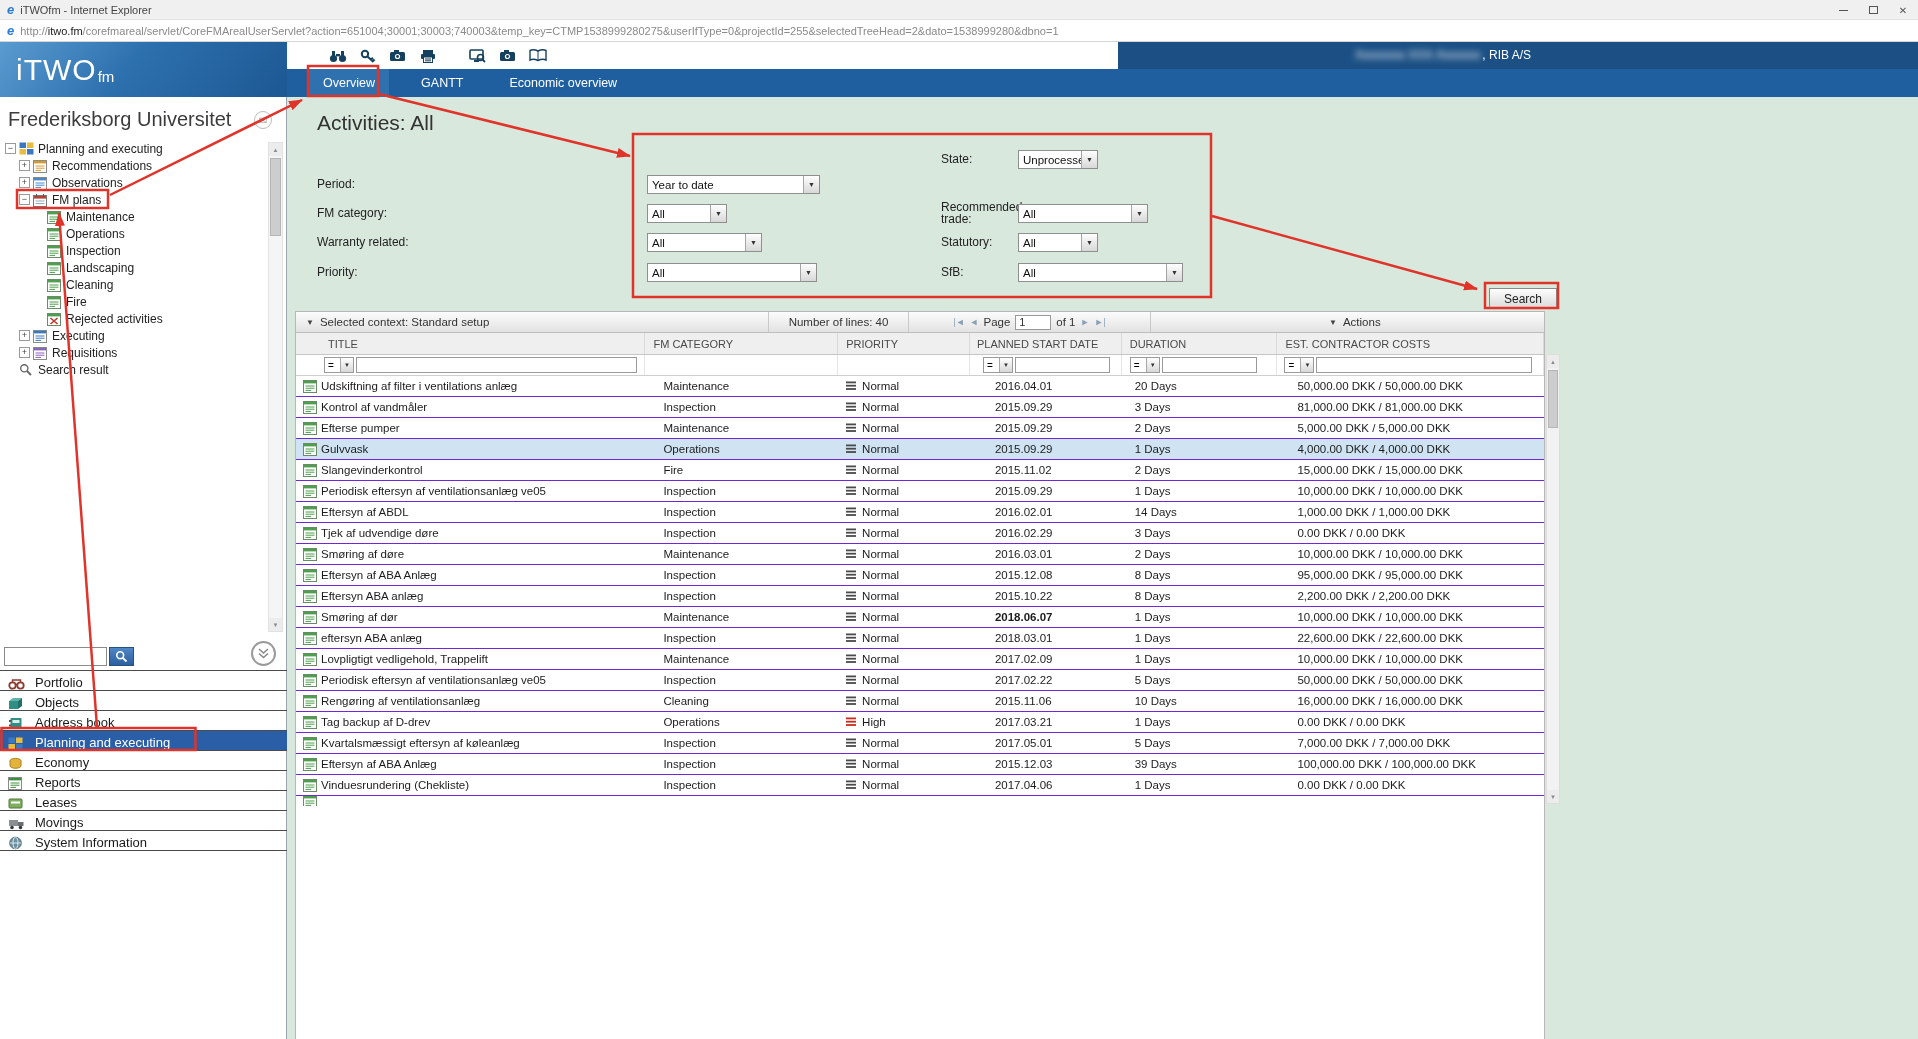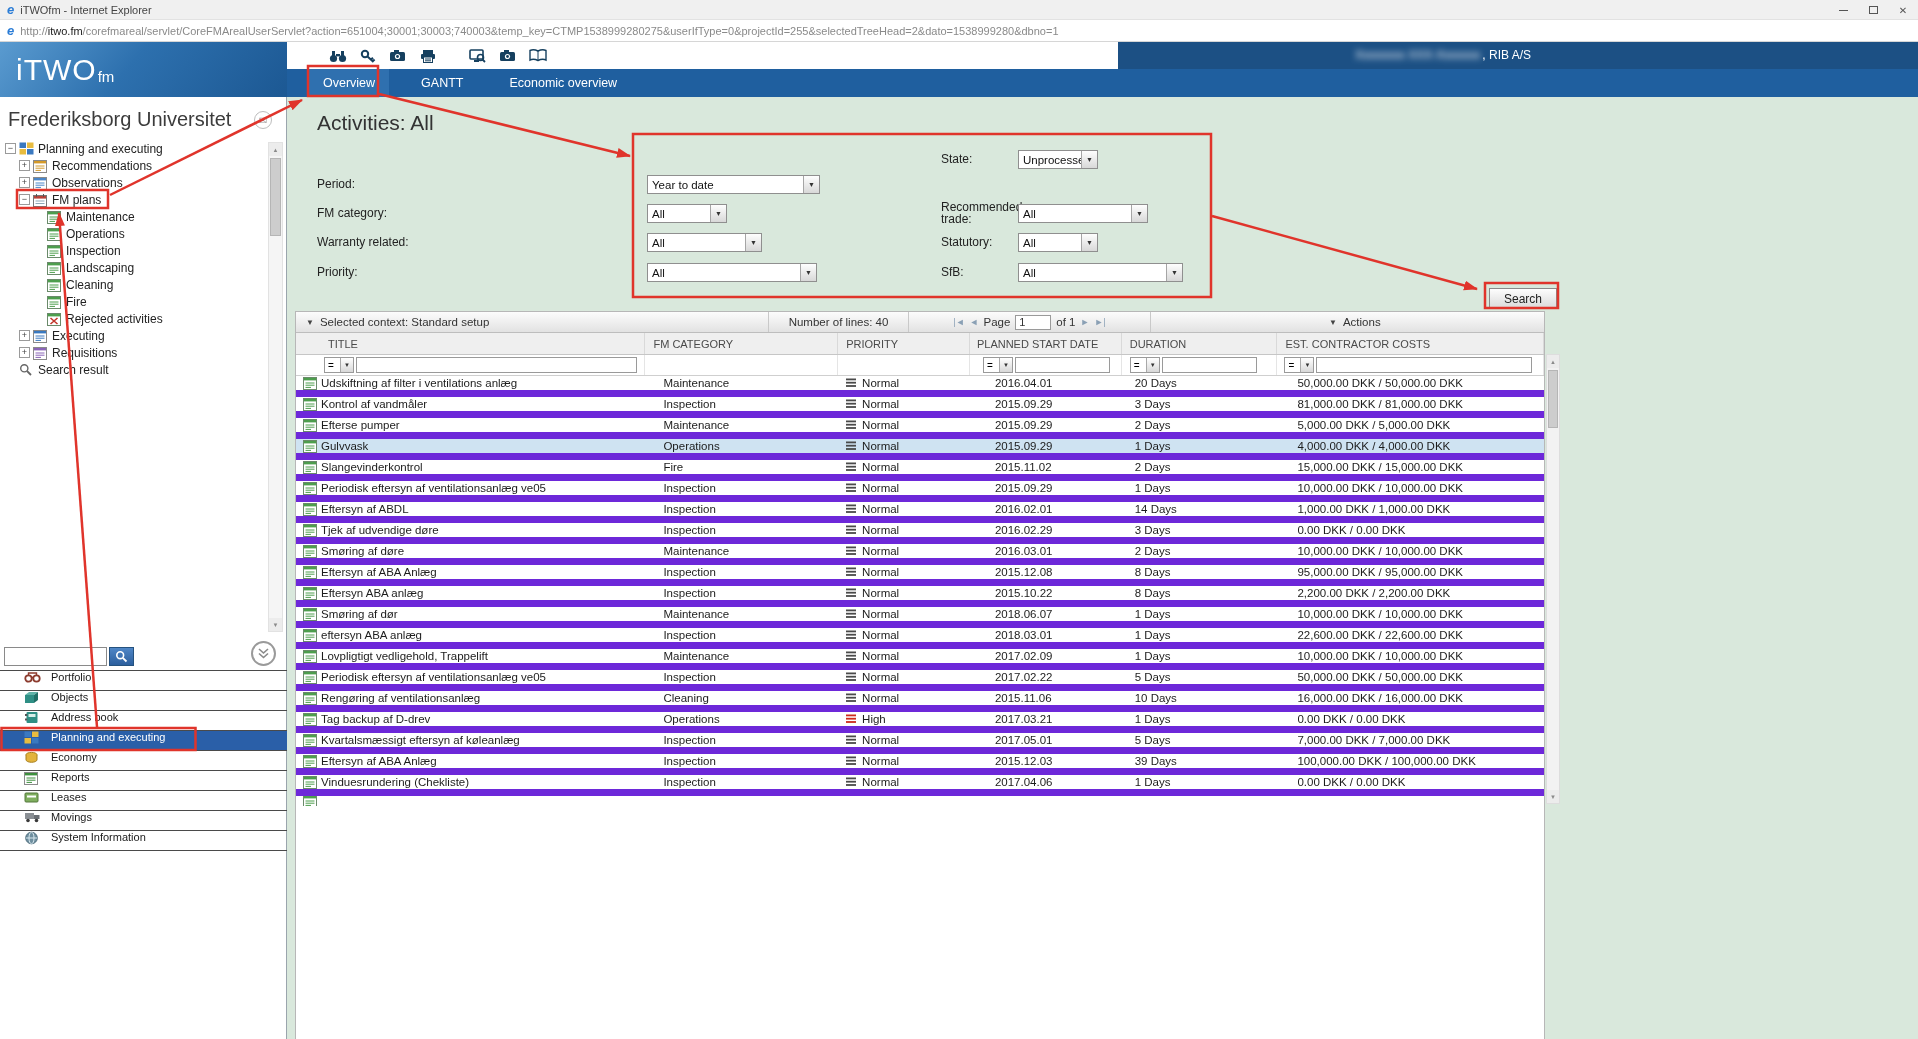--- a/index.html
+++ b/index.html
@@ -42,21 +42,21 @@
   .texp.none{border:none;background:transparent}
   .ticon{width:15px;margin-right:4px;flex:none;display:flex}
   #treescroll{position:absolute;right:3px;top:45px;width:15px;height:490px;background:#f5f5f5;border:1px solid #e2e2e2}
   .sarrow{height:13px;display:flex;align-items:center;justify-content:center;font-size:6px;color:#8a8a8a;background:#ececec}
   .sarrow.down{position:absolute;bottom:0;left:0;right:0}
   .sthumb{position:absolute;left:1px;right:1px;top:15px;height:78px;background:#cdcdcd;border:1px solid #b5b5b5}
   #sb-search{position:absolute;left:4px;top:550px;width:103px;height:19px;border:1px solid #8a8a8a;background:#fff;font-size:11px;display:flex;align-items:center;padding-left:3px}
   #sb-search-btn{position:absolute;left:109px;top:550px;width:25px;height:19px;background:linear-gradient(#4f86c6,#2c5f9e);border:1px solid #25527f;display:flex;align-items:center;justify-content:center}
   #collapse-btn{position:absolute;left:251px;top:544px;width:25px;height:25px;border:2px solid #9a9a9a;border-radius:50%;display:flex;align-items:center;justify-content:center;background:#fff}
   #menu{position:absolute;left:0;top:573px;width:287px;border-top:1px solid #4a4a4a}
-  .mrow{height:20px;display:flex;align-items:flex-start;border-bottom:1px solid #4a4a4a;font-size:11px;color:#1a1a1a;padding-left:24px;gap:10px;cursor:default;white-space:nowrap}
+  .mrow{height:20px;display:flex;align-items:flex-end;border-bottom:1px solid #4a4a4a;font-size:13px;color:#1a1a1a;padding-left:8px;gap:10px;cursor:default;white-space:nowrap}
   .mrow.selected{background:#2a5fa8;color:#fff}
   .micon{width:17px;display:flex;flex:none}
 
   
   #main{position:absolute;left:287px;top:97px;width:1631px;height:942px;background:#d9e8dc;overflow:hidden}
   #heading{position:absolute;left:30px;top:14px;font-size:21px;color:#333}
   .frow{position:absolute;left:0;right:0;height:21px}
   .flabel{position:absolute;font-size:12px;color:#222;top:3px;line-height:12px}
   .xinput{position:absolute;top:0;height:19px;background:#fff;border:1px solid #8f8f8f;font-size:11.5px;color:#111;display:flex;align-items:center;padding-left:4px;white-space:nowrap;overflow:hidden}
   .xicon{position:absolute;top:1px;width:17px;height:17px;display:flex}
@@ -75,21 +75,21 @@
   .pgico{color:#8aa0b5;font-size:9px}
   #pageinput{width:36px;height:15px;border:1px solid #9a9a9a;background:#fff;font-size:11px;padding:0 3px;display:inline-flex;align-items:center}
   #colhead{display:flex;height:22px;background:#efefef;border-bottom:1px solid #c6c6c6;font-size:11px;color:#4a4a4a;align-items:stretch}
   .hcell{display:flex;align-items:center;border-right:1px solid #d9d9d9;white-space:nowrap;overflow:hidden}
   #filterrow{display:flex;height:21px;border-bottom:1px solid #cfcfcf;background:#fff;align-items:stretch}
   .fcell{display:flex;align-items:center;border-right:1px solid #e5e5e5;gap:2px}
   .opsel{width:30px;height:16px;border:1px solid #9a9a9a;background:#fff;display:flex;align-items:stretch;font-size:10px;flex:none}
   .opsel .v{flex:1;display:flex;align-items:center;padding-left:3px}
   .opsel .b{width:13px;background:linear-gradient(#fff,#d8d8d8);border-left:1px solid #a8a8a8;font-size:6px;display:flex;align-items:center;justify-content:center;color:#333}
   .fin{height:16px;border:1px solid #9a9a9a;background:#fff;flex:none}
-  .drow{display:flex;height:21px;align-items:stretch;border-bottom:7px solid #6d28d9;font-size:11.5px;color:#1c1c1c;background:#fff;cursor:default}
+  .drow{display:flex;height:21px;align-items:stretch;border-bottom:1px solid #6d28d9;font-size:11.5px;color:#1c1c1c;background:#fff;cursor:default}
   .drow.selected{background:#cfe3f2}
   .drow.partial{height:10px;overflow:hidden;border-bottom:none}
   .dcell{display:flex;align-items:center;height:100%;overflow:hidden;white-space:nowrap}
   .c-title{gap:4px;padding-left:7px}
   .rowicon,.prioicon{display:flex;flex:none}
   .prioicon{margin-right:5px}
   #tscroll{position:absolute;left:1259px;top:257px;width:14px;height:450px;background:#f2f2f2;border:1px solid #ddd}
   #tscroll .sthumb{top:15px;height:58px}
 
   #annotations{position:absolute;left:0;top:0;pointer-events:none;z-index:60}
@@ -967,21 +967,21 @@
           <div class="dcell" style="width: 132px; padding-left: 8px;">
             <span class="prioicon">
               <svg width="11" height="10" viewBox="0 0 11 10">
                 <rect x="0" y="0.5" width="10" height="1.8" fill="#4a4a4a"></rect>
                 <rect x="0" y="3.8" width="10" height="1.8" fill="#4a4a4a"></rect>
                 <rect x="0" y="7.1" width="10" height="1.8" fill="#4a4a4a"></rect>
               </svg>
             </span>
             <span class="dtext">Normal</span>
           </div>
-          <div class="dcell" style="width: 152px; padding-left: 25px;">
+          <div class="dcell" style="width: 152px; padding-left: 25px; font-weight: bold;">
             <span class="dtext">2018.06.07</span>
           </div>
           <div class="dcell" style="width: 156px; padding-left: 13px;">
             <span class="dtext">1 Days</span>
           </div>
           <div class="dcell" style="width: 267px; padding-left: 20px;">
             <span class="dtext">10,000.00 DKK / 10,000.00 DKK</span>
           </div>
         </div>
         <div class="drow">

